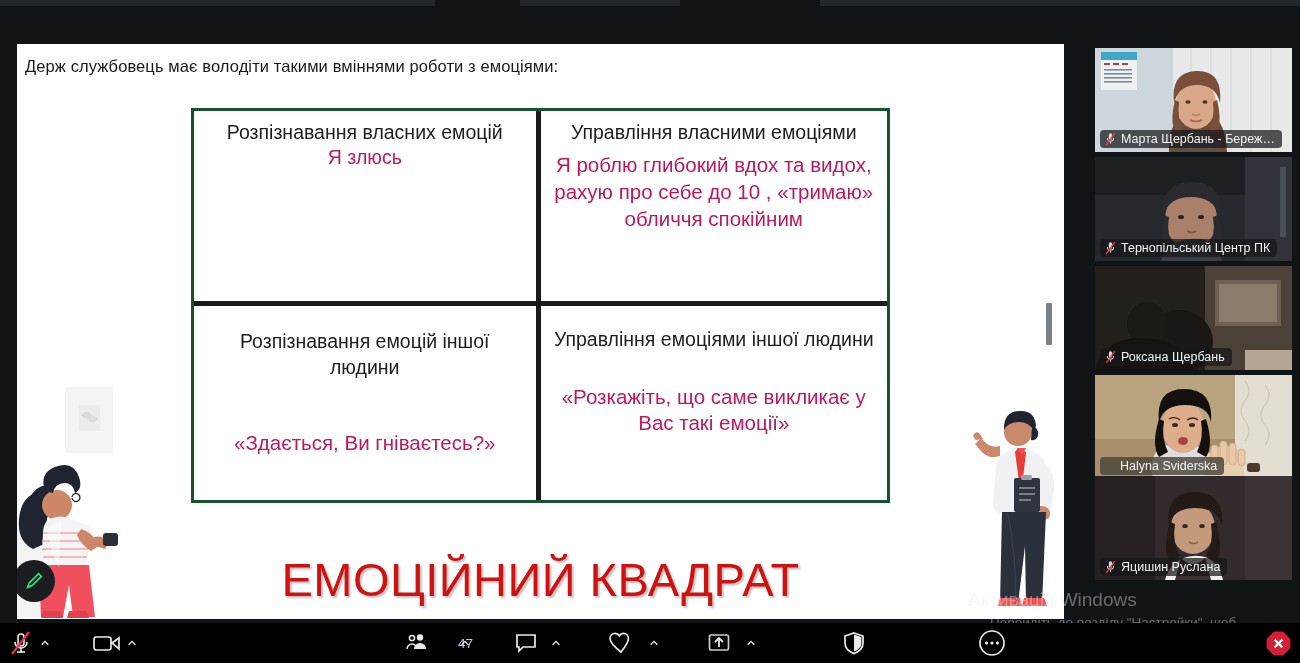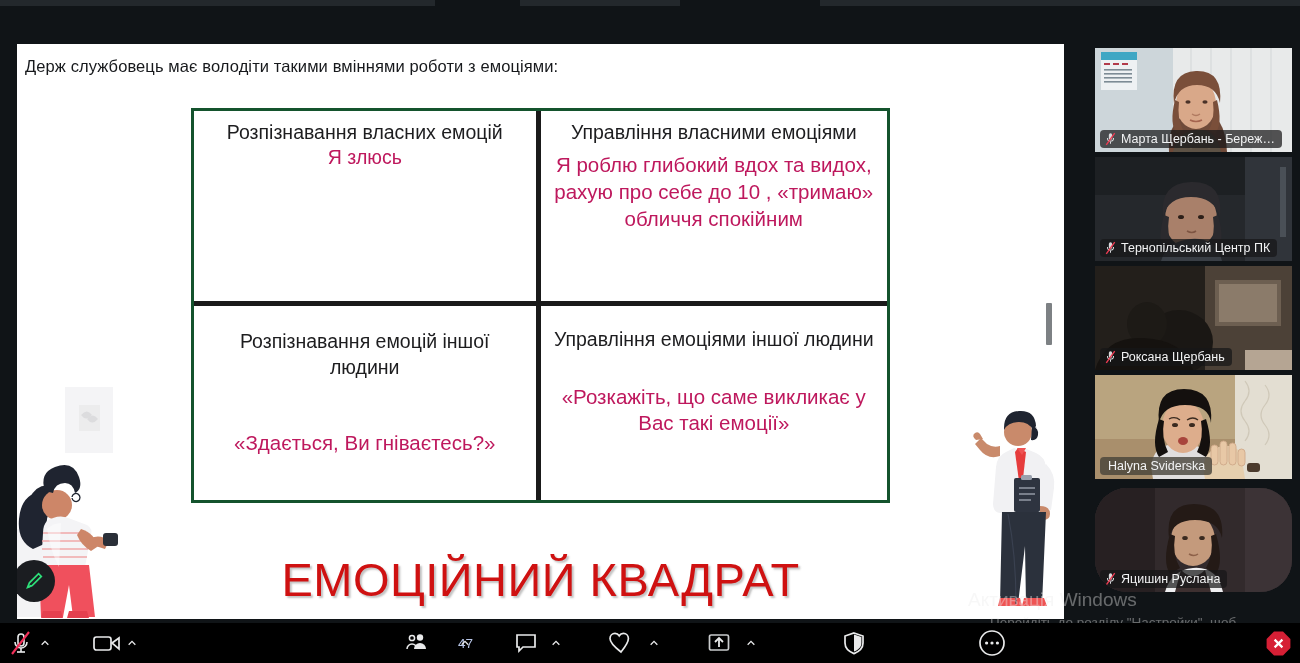--- a/index.html
+++ b/index.html
@@ -84,31 +84,31 @@
   
   #filmstrip { position:absolute; left:1095px; top:48px; width:197px; height:545px; }
   .tile {
     position:absolute; left:0; width:197px; height:104px; overflow:hidden;
     background:#23262b;
   }
   .tile.t0 { top:0; }
   .tile.t1 { top:109px; }
   .tile.t2 { top:218px; }
   .tile.t3 { top:327px; }
-  .tile.t4 { top:440px;border-radius:32px; }
+  .tile.t4 { top:428px; }
   .tile.active { outline:3px solid #3ef07f; outline-offset:-3px; }
   .tile .vid { position:absolute; inset:0; }
   .tile-name {
     position:absolute; left:5px; bottom:4px; max-width:188px;
     display:flex; align-items:center; gap:5px;
     background:rgba(22,22,24,.72); border-radius:4px;
     padding:2px 7px 2px 5px;
     font-size:12.5px; color:#f2f3f4; white-space:nowrap; overflow:hidden;
   }
-  .tile-name.plain { background:rgba(70,66,58,.8); padding-left:8px; }
+  .tile-name.plain { background:rgba(70,66,58,.8); padding-left:20px; }
   .mic-off { flex:0 0 auto; width:11px; height:14px; }
 
   
   #toolbar {
     position:absolute; left:0; bottom:0; width:1300px; height:40px;
     background:#000000;
   }
   .tb-item {
     position:absolute; top:0; height:40px;
     display:flex; align-items:center; gap:4px; color:#e9eaeb;

